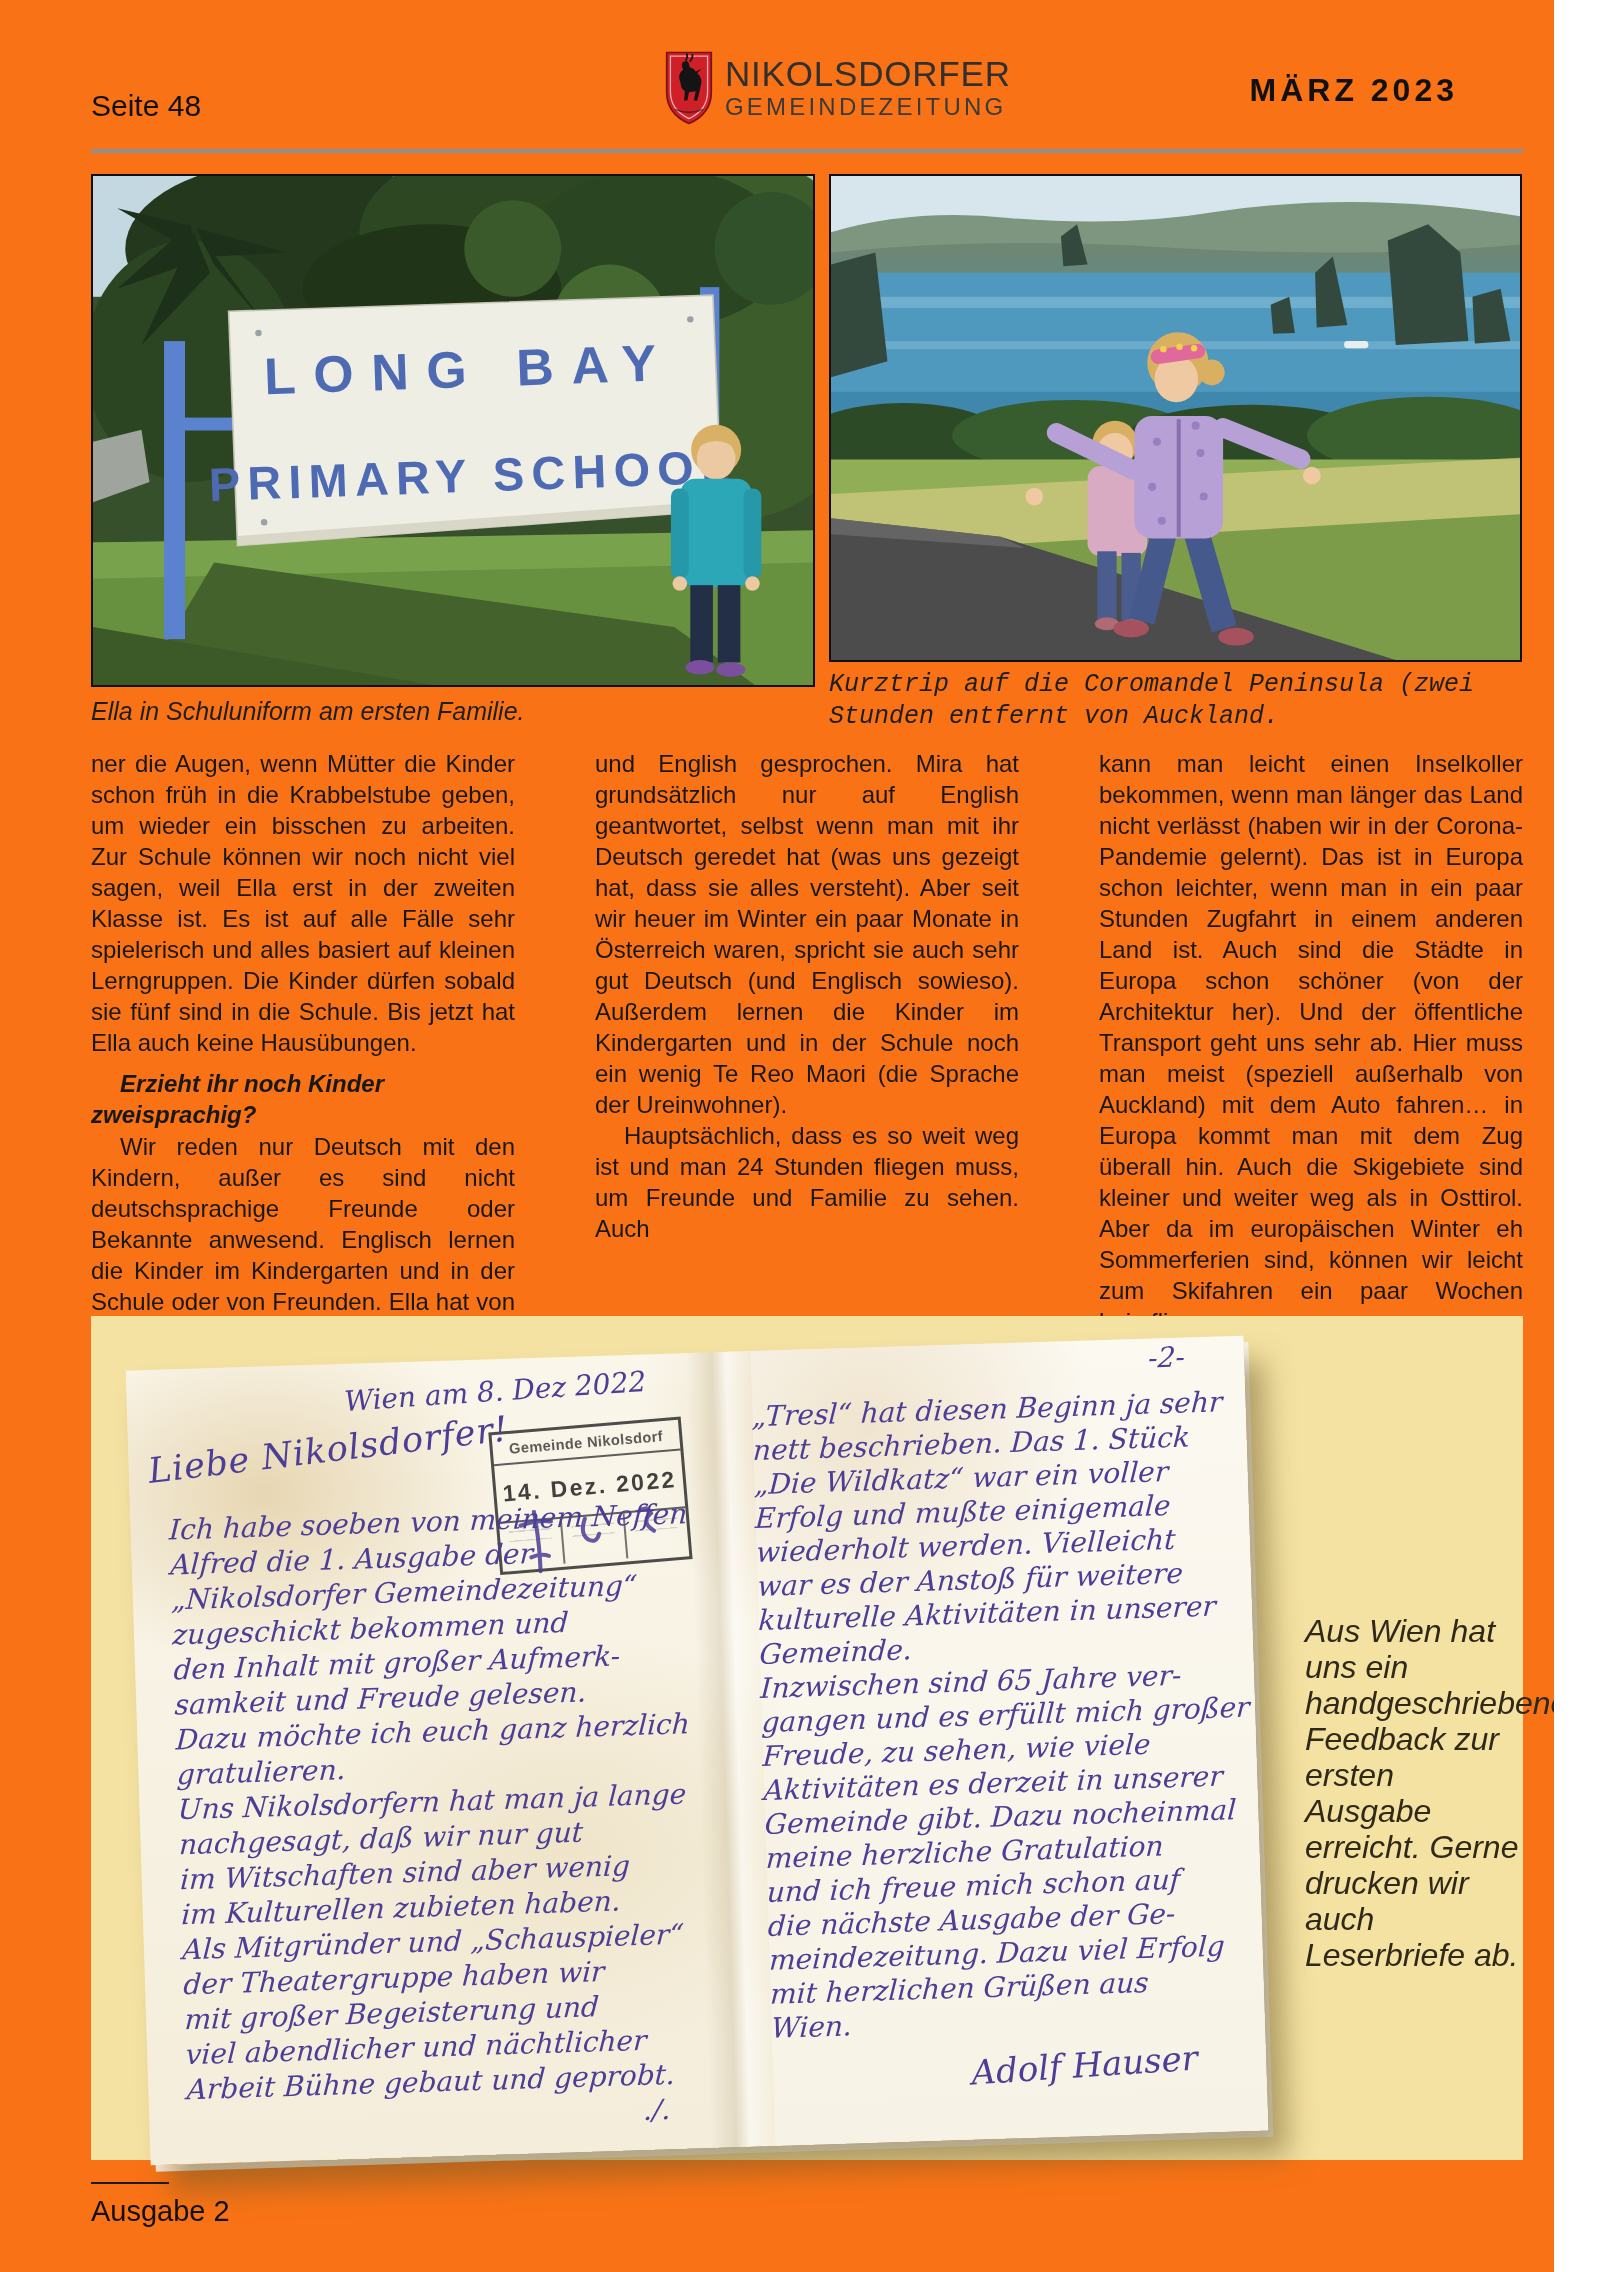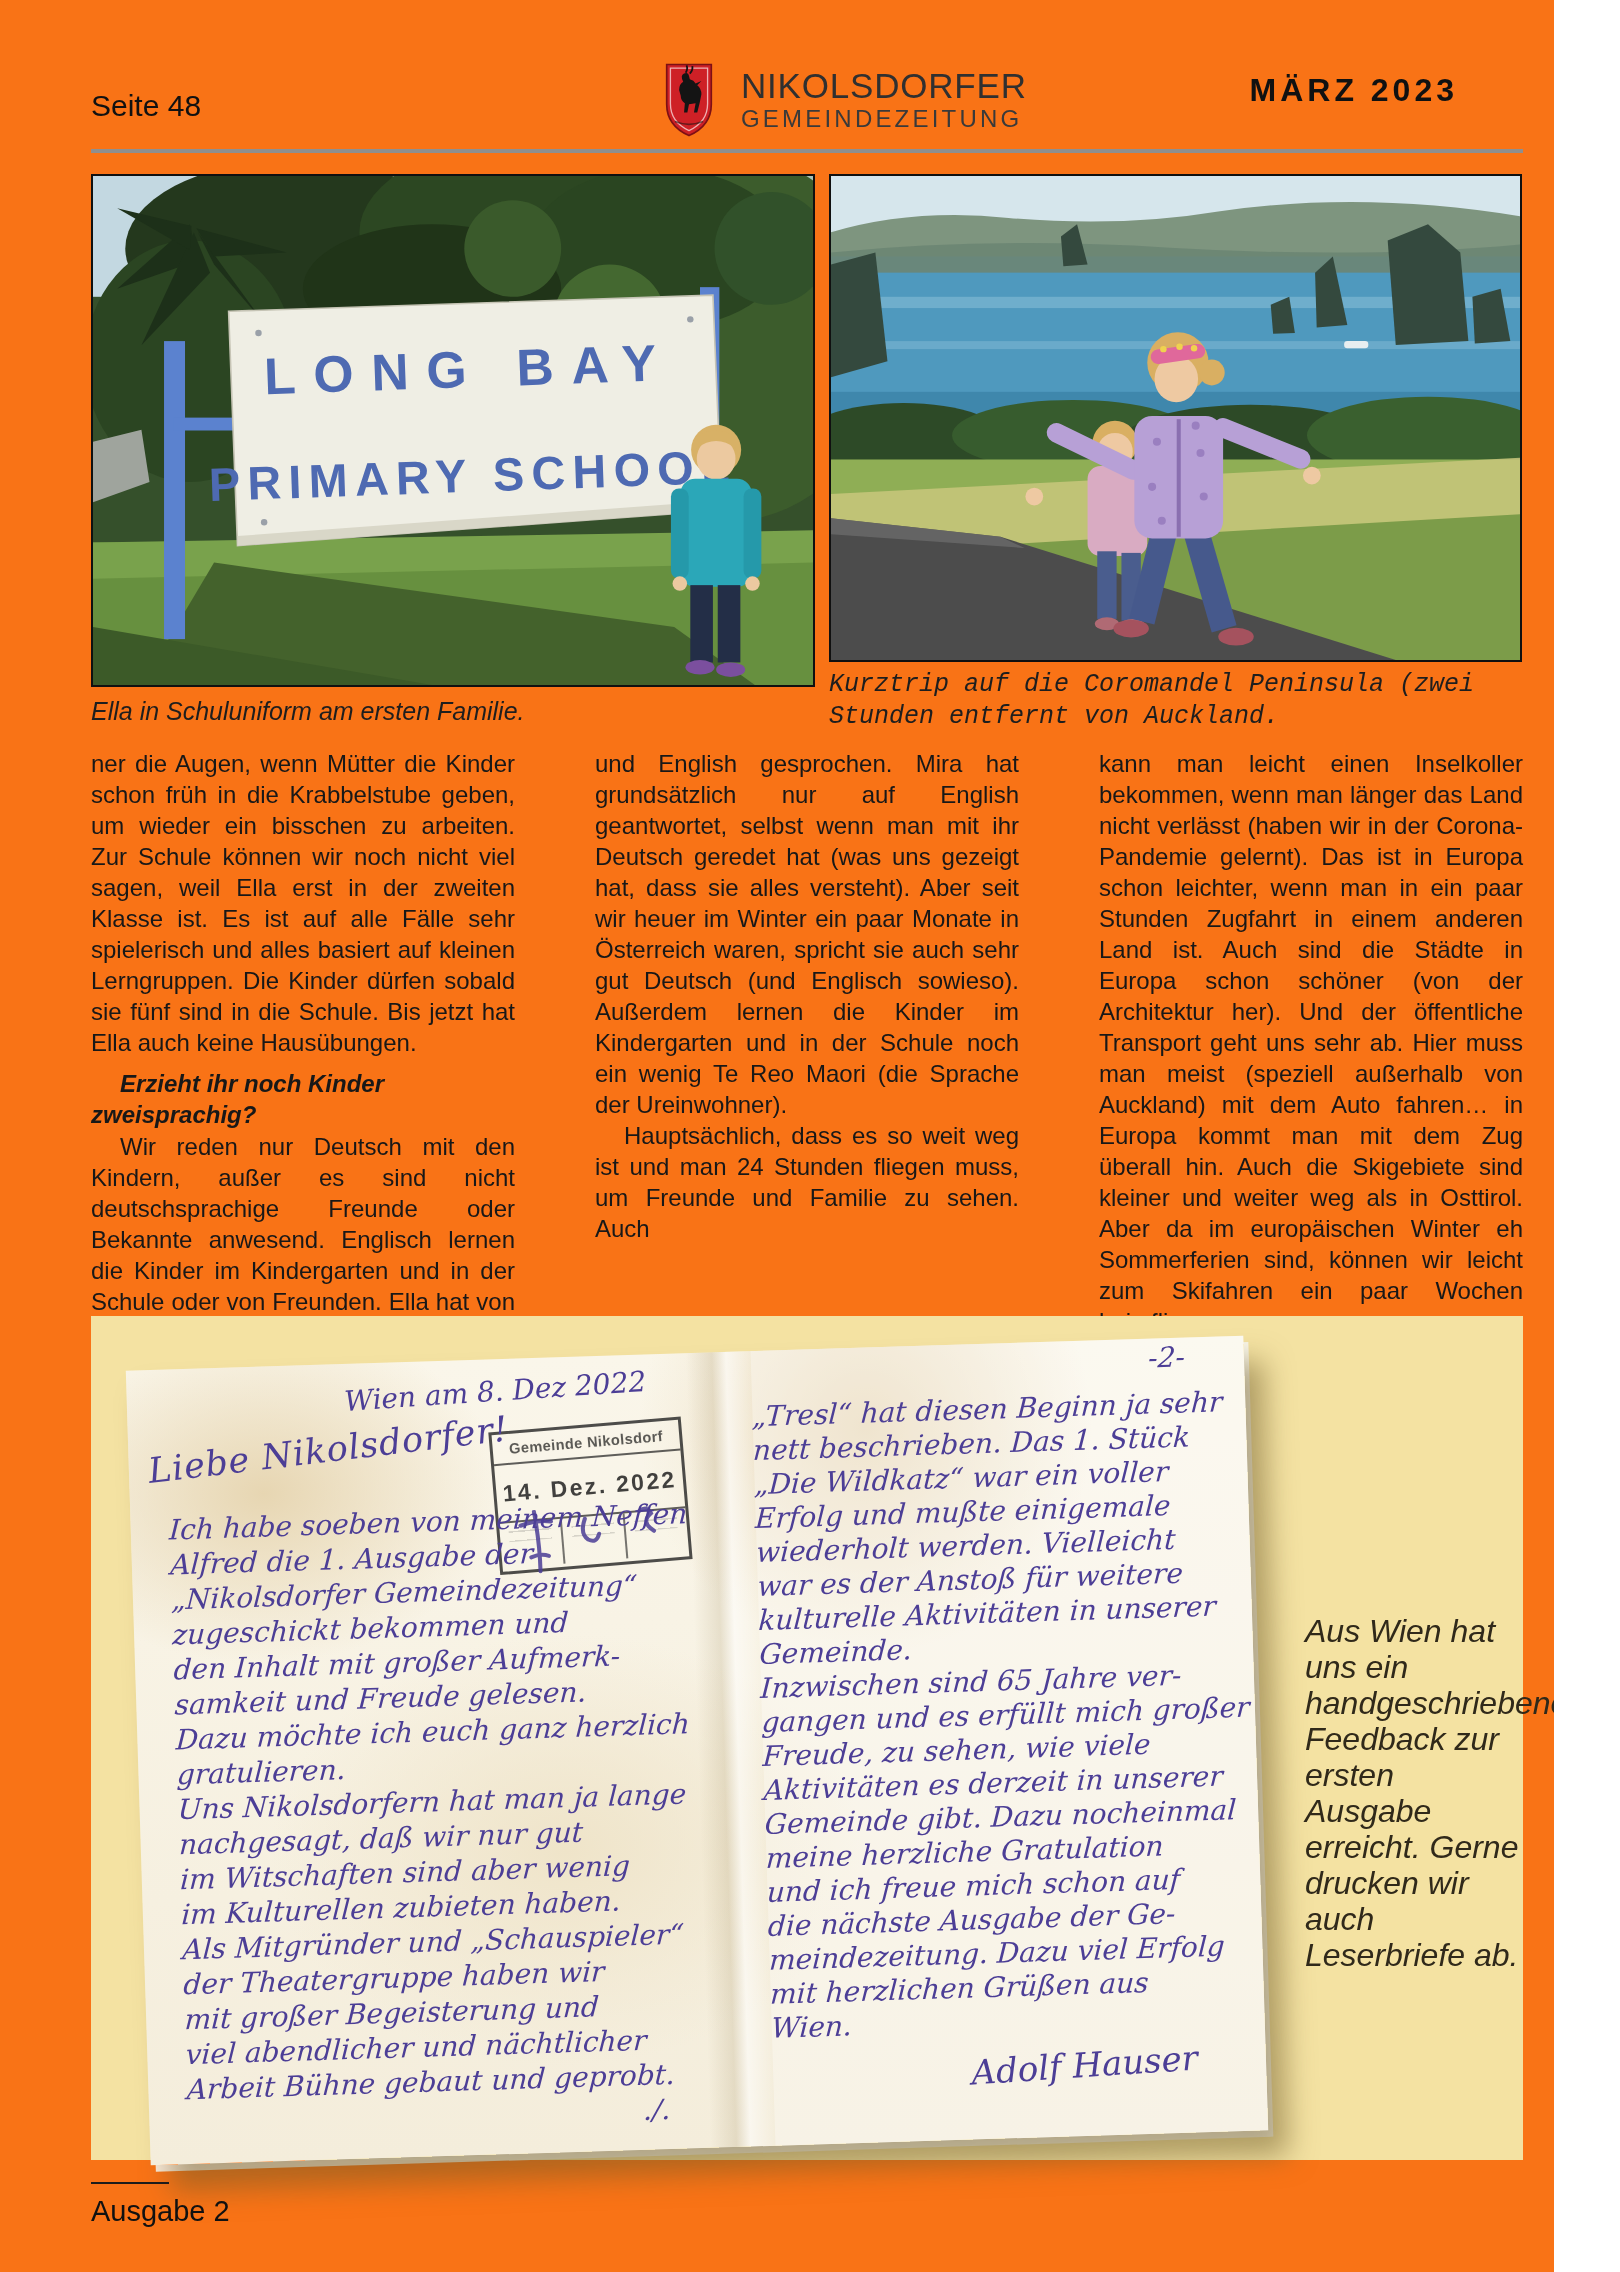--- a/index.html
+++ b/index.html
@@ -2,21 +2,21 @@
 <html lang="de" style="font-size:13px"><head>
 <meta charset="utf-8">
 <style>
   html,body{margin:0;padding:0;background:#ffffff;}
   .page{position:relative;width:1554px;height:2273px;background:#f97316;overflow:hidden;
         font-family:"Liberation Sans",sans-serif;color:#161616;}
   [data-name]{box-sizing:border-box;}
 
   
   .seite-label{position:absolute;left:91px;top:89px;font-size:30px;color:#111;}
-  .masthead{position:absolute;left:664px;top:62px;display:flex;align-items:center;gap:27px;}
+  .masthead{position:absolute;left:664px;top:50px;display:flex;align-items:center;gap:11px;}
   .crest{width:50px;height:76px;flex:0 0 auto;}
   .logo-title{font-size:35px;letter-spacing:0.8px;color:#303030;line-height:37px;}
   .logo-subtitle{font-size:24px;letter-spacing:3.2px;color:#3a3a3a;line-height:29px;}
   .maerz-label{position:absolute;right:96px;top:72px;font-size:32px;font-weight:bold;letter-spacing:4px;color:#111;}
   .header-rule{position:absolute;left:91px;top:149px;width:1432px;height:4px;background:#8f8f8f;}
 
   
   .photo{position:absolute;border:2.4px solid #101010;overflow:hidden;background:#444;}
   .photo-left{left:91px;top:174px;width:724px;height:513px;}
   .photo-right{left:829px;top:174px;width:693px;height:488px;}

